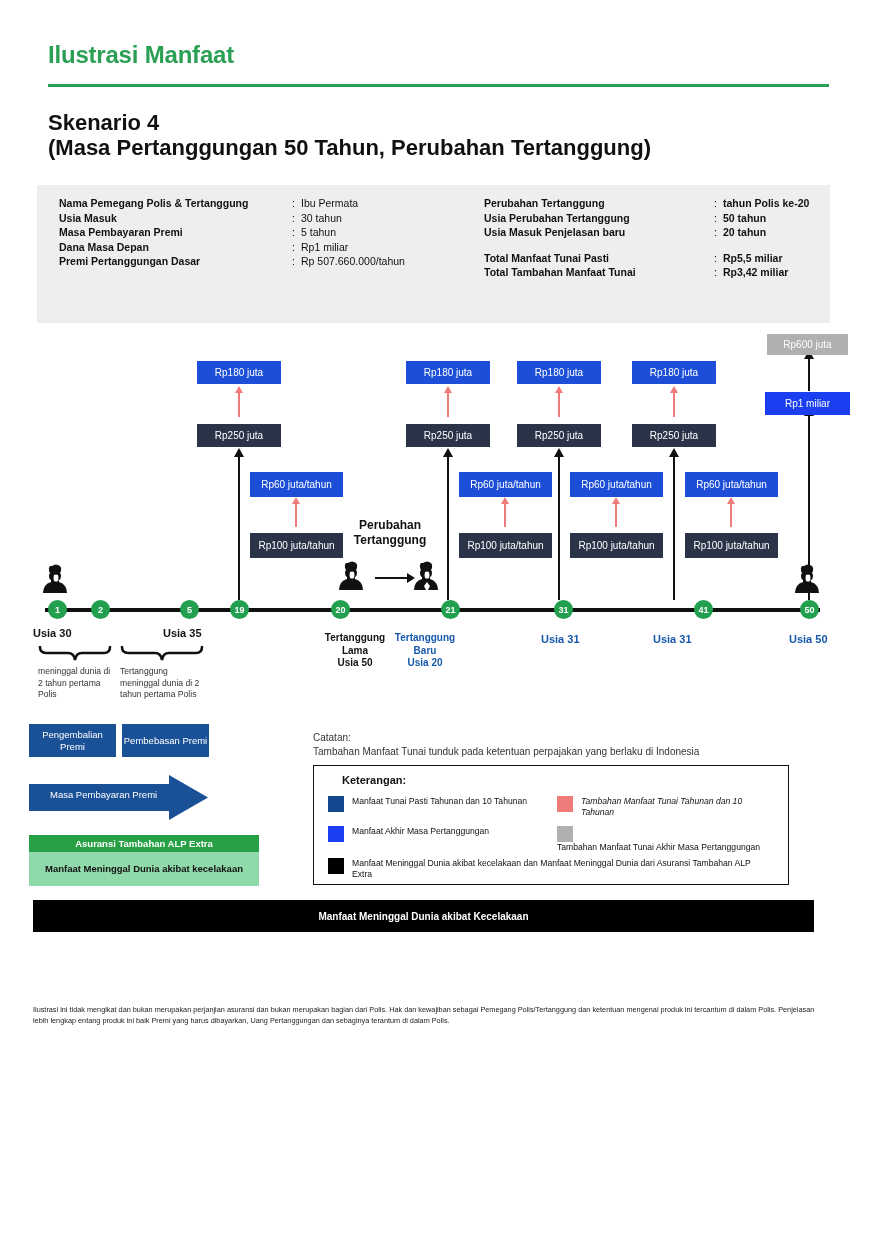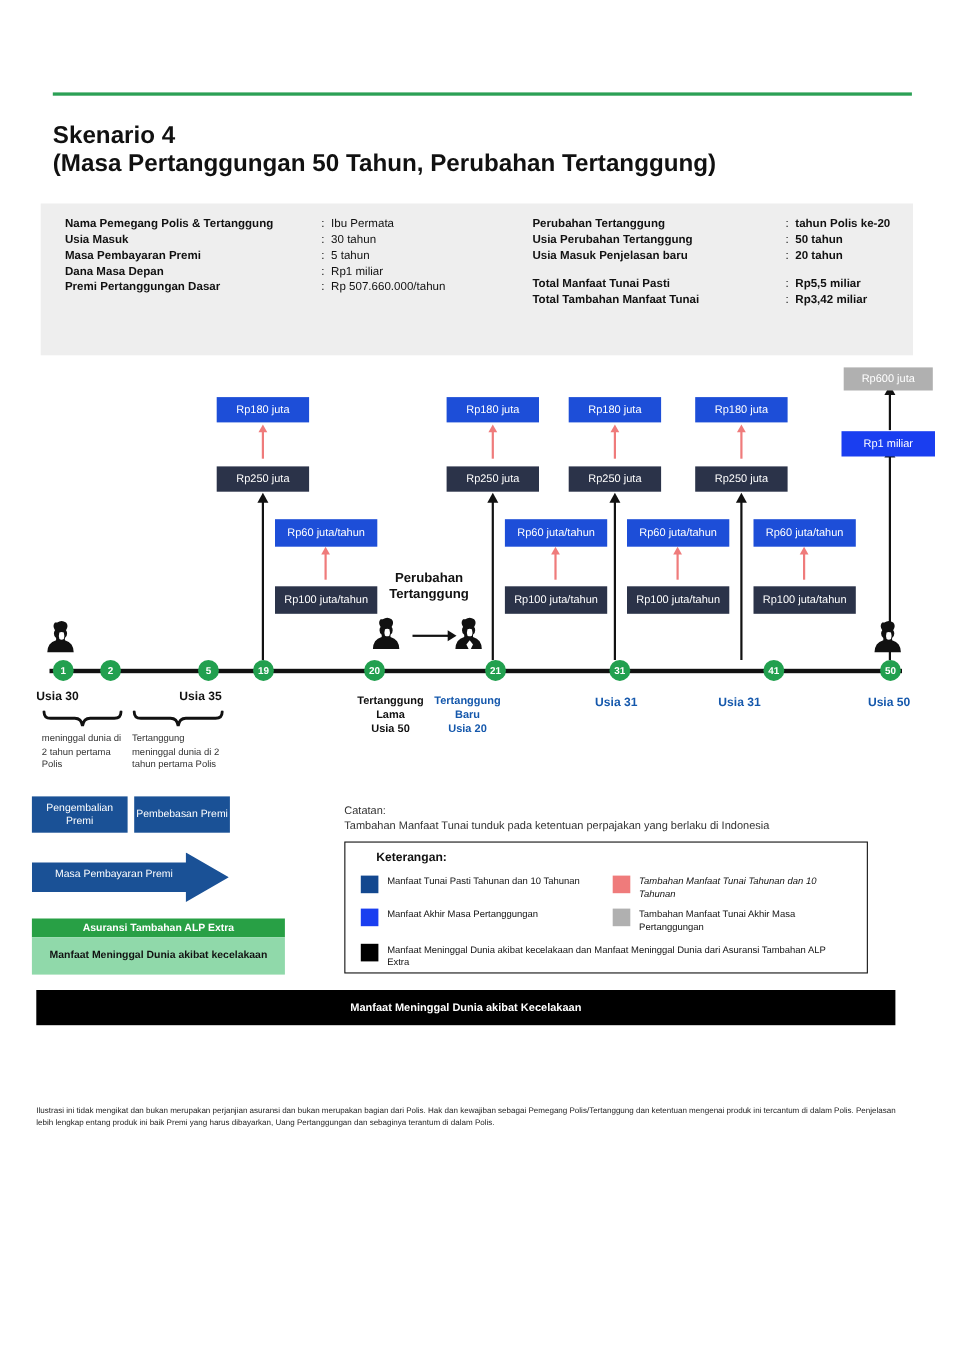--- a/index.html
+++ b/index.html
@@ -167,20 +167,21 @@
   .disclaimer {
     position:absolute; left:33px; top:1005px; width:790px;
     font-size:7.3px; line-height:10.5px; color:#222;
   }
 </style>
 </head>
 <body>
 
 <div class="page">
 
+  <div class="hdr-title">Ilustrasi Manfaat</div>
   <div class="hdr-rule"></div>
   <div class="scen-1">Skenario 4</div>
   <div class="scen-2">(Masa Pertanggungan 50 Tahun, Perubahan Tertanggung)</div>
 
   <div class="info-panel">
     <div class="info-col left" id="info-left">
         <div class="info-row">
           <div class="info-lbl">Nama Pemegang Polis &amp; Tertanggung</div>
           <div class="info-sep">:</div>
           <div class="info-val">Ibu Permata</div>
@@ -384,21 +385,21 @@
           <div class="lg-tx">Manfaat Tunai Pasti Tahunan dan 10 Tahunan</div>
         </div>
         <div class="lg-item" style="left: 14px; top: 60px; width: 215px;">
           <div class="lg-sw" style="background: rgb(26, 62, 240);"></div>
           <div class="lg-tx">Manfaat Akhir Masa Pertanggungan</div>
         </div>
         <div class="lg-item" style="left: 243px; top: 30px; width: 215px; font-style: italic;">
           <div class="lg-sw" style="background: rgb(239, 123, 123);"></div>
           <div class="lg-tx">Tambahan Manfaat Tunai Tahunan dan 10 Tahunan</div>
         </div>
-        <div class="lg-item" style="left: 243px; top: 60px; width: 215px;">
+        <div class="lg-item" style="left: 243px; top: 60px; width: 215px; flex-direction: column;">
           <div class="lg-sw" style="background: rgb(176, 176, 176);"></div>
           <div class="lg-tx">Tambahan Manfaat Tunai Akhir Masa Pertanggungan</div>
         </div>
         <div class="lg-item" style="left: 14px; top: 92px; width: 445px;">
           <div class="lg-sw" style="background: rgb(0, 0, 0);"></div>
           <div class="lg-tx">Manfaat Meninggal Dunia akibat kecelakaan dan Manfaat Meninggal Dunia dari Asuransi Tambahan ALP Extra</div>
         </div>
       </div>
   </div>
 

